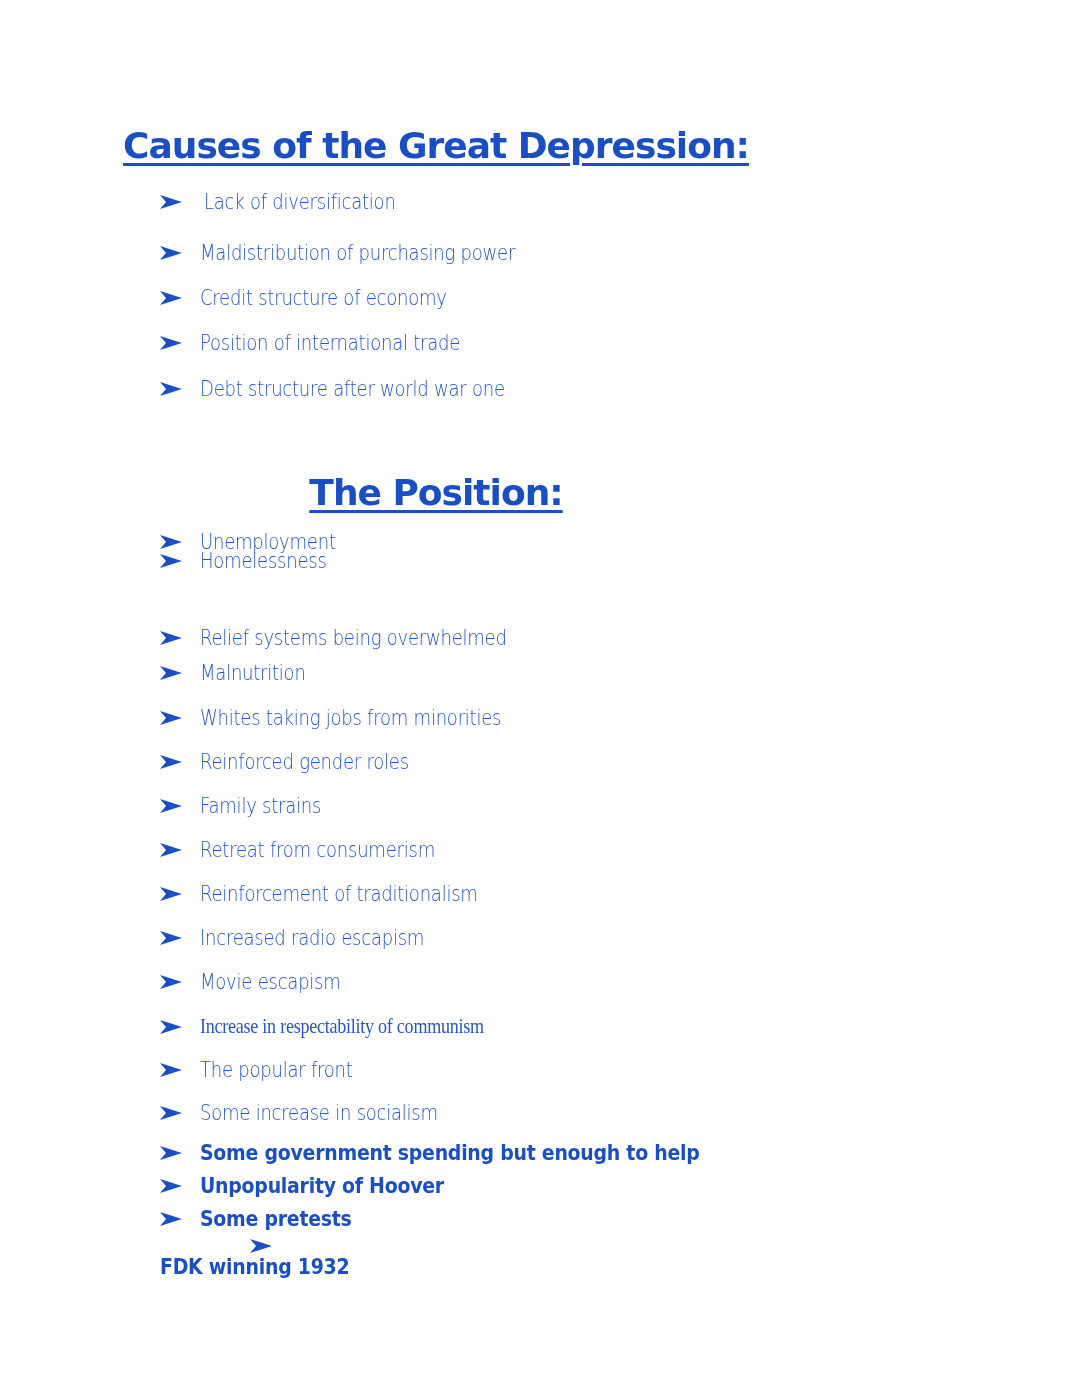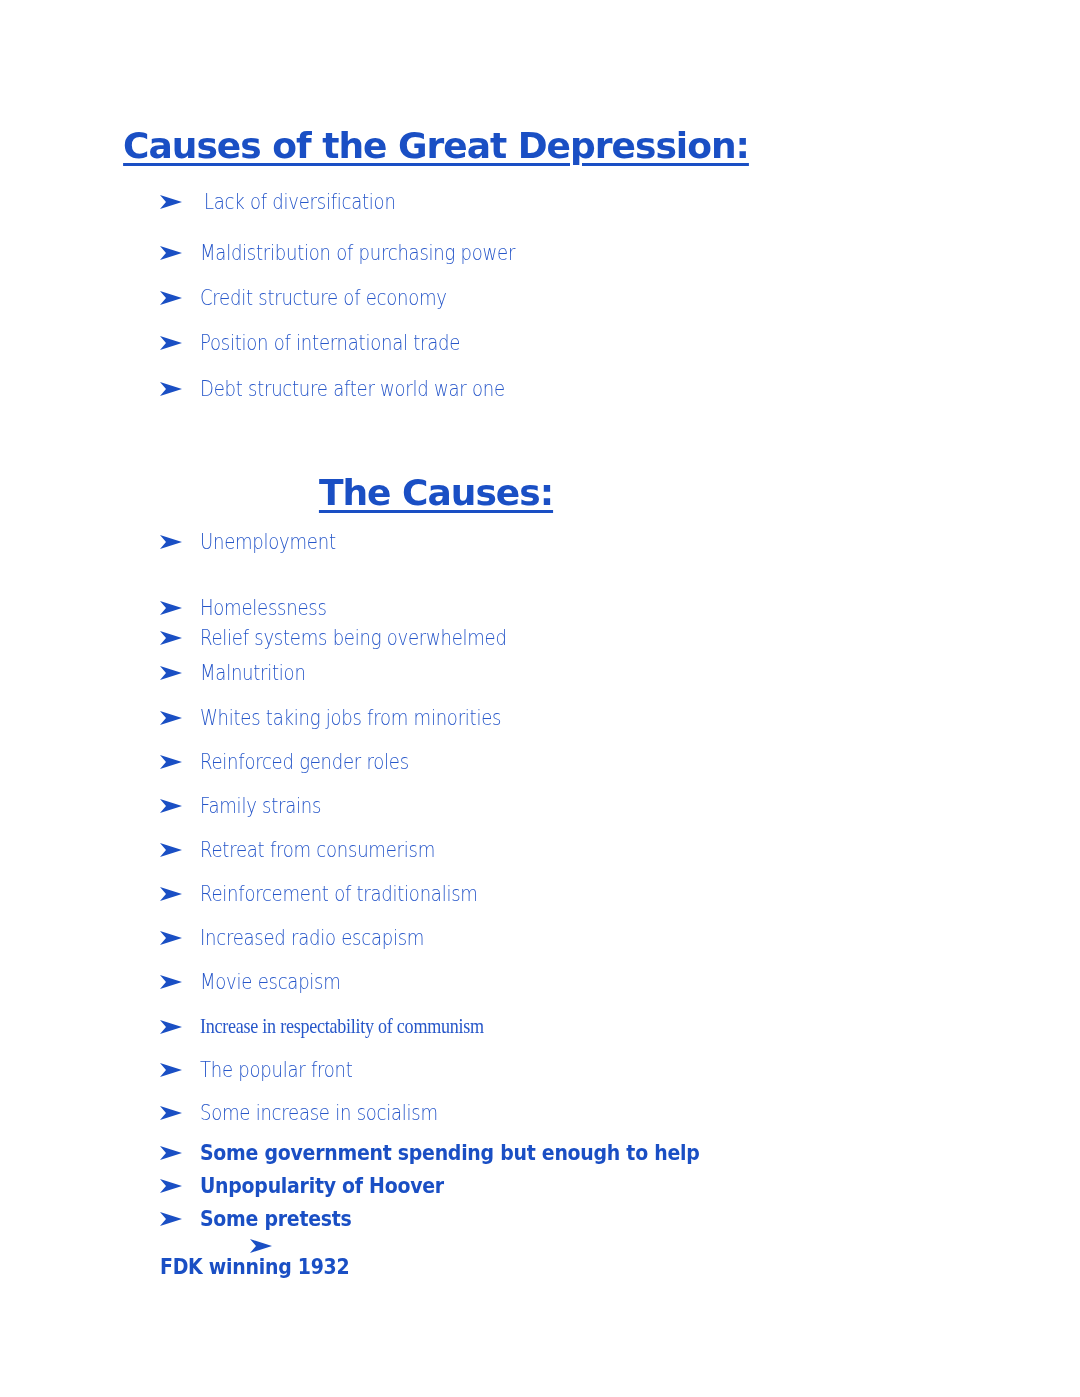--- a/index.html
+++ b/index.html
@@ -55,32 +55,32 @@
   <div class="item" style="top:377px;">
     <span class="bullet">
         <svg width="22" height="16" viewBox="0 0 22 16">
           <path d="M0 1 L22 8 L0 15 L6 8 Z" fill="#1a4fc4"></path>
         </svg>
       </span>
     <span class="text">Debt structure after world war one</span>
   </div>
 </div>
 
-<div class="title" style="top:472px;"><span>The Causes:</span></div>
+<div class="title" style="top:472px;"><span>The Position:</span></div>
 
 <div>
   <div class="item" style="top:530px;">
       <span class="bullet">
         <svg width="22" height="16" viewBox="0 0 22 16">
           <path d="M0 1 L22 8 L0 15 L6 8 Z" fill="#1a4fc4"></path>
         </svg>
       </span>
       <span class="text">Unemployment</span>
     </div>
-  <div class="item" style="top:596px;text-align:center;">
+  <div class="item" style="top:549px;text-align:center;">
       <span class="bullet">
         <svg width="22" height="16" viewBox="0 0 22 16">
           <path d="M0 1 L22 8 L0 15 L6 8 Z" fill="#1a4fc4"></path>
         </svg>
       </span>
       <span class="text">Homelessness</span>
     </div>
   <div class="item" style="top:618px;margin-top:8px;">
       <span class="bullet">
         <svg width="22" height="16" viewBox="0 0 22 16">

